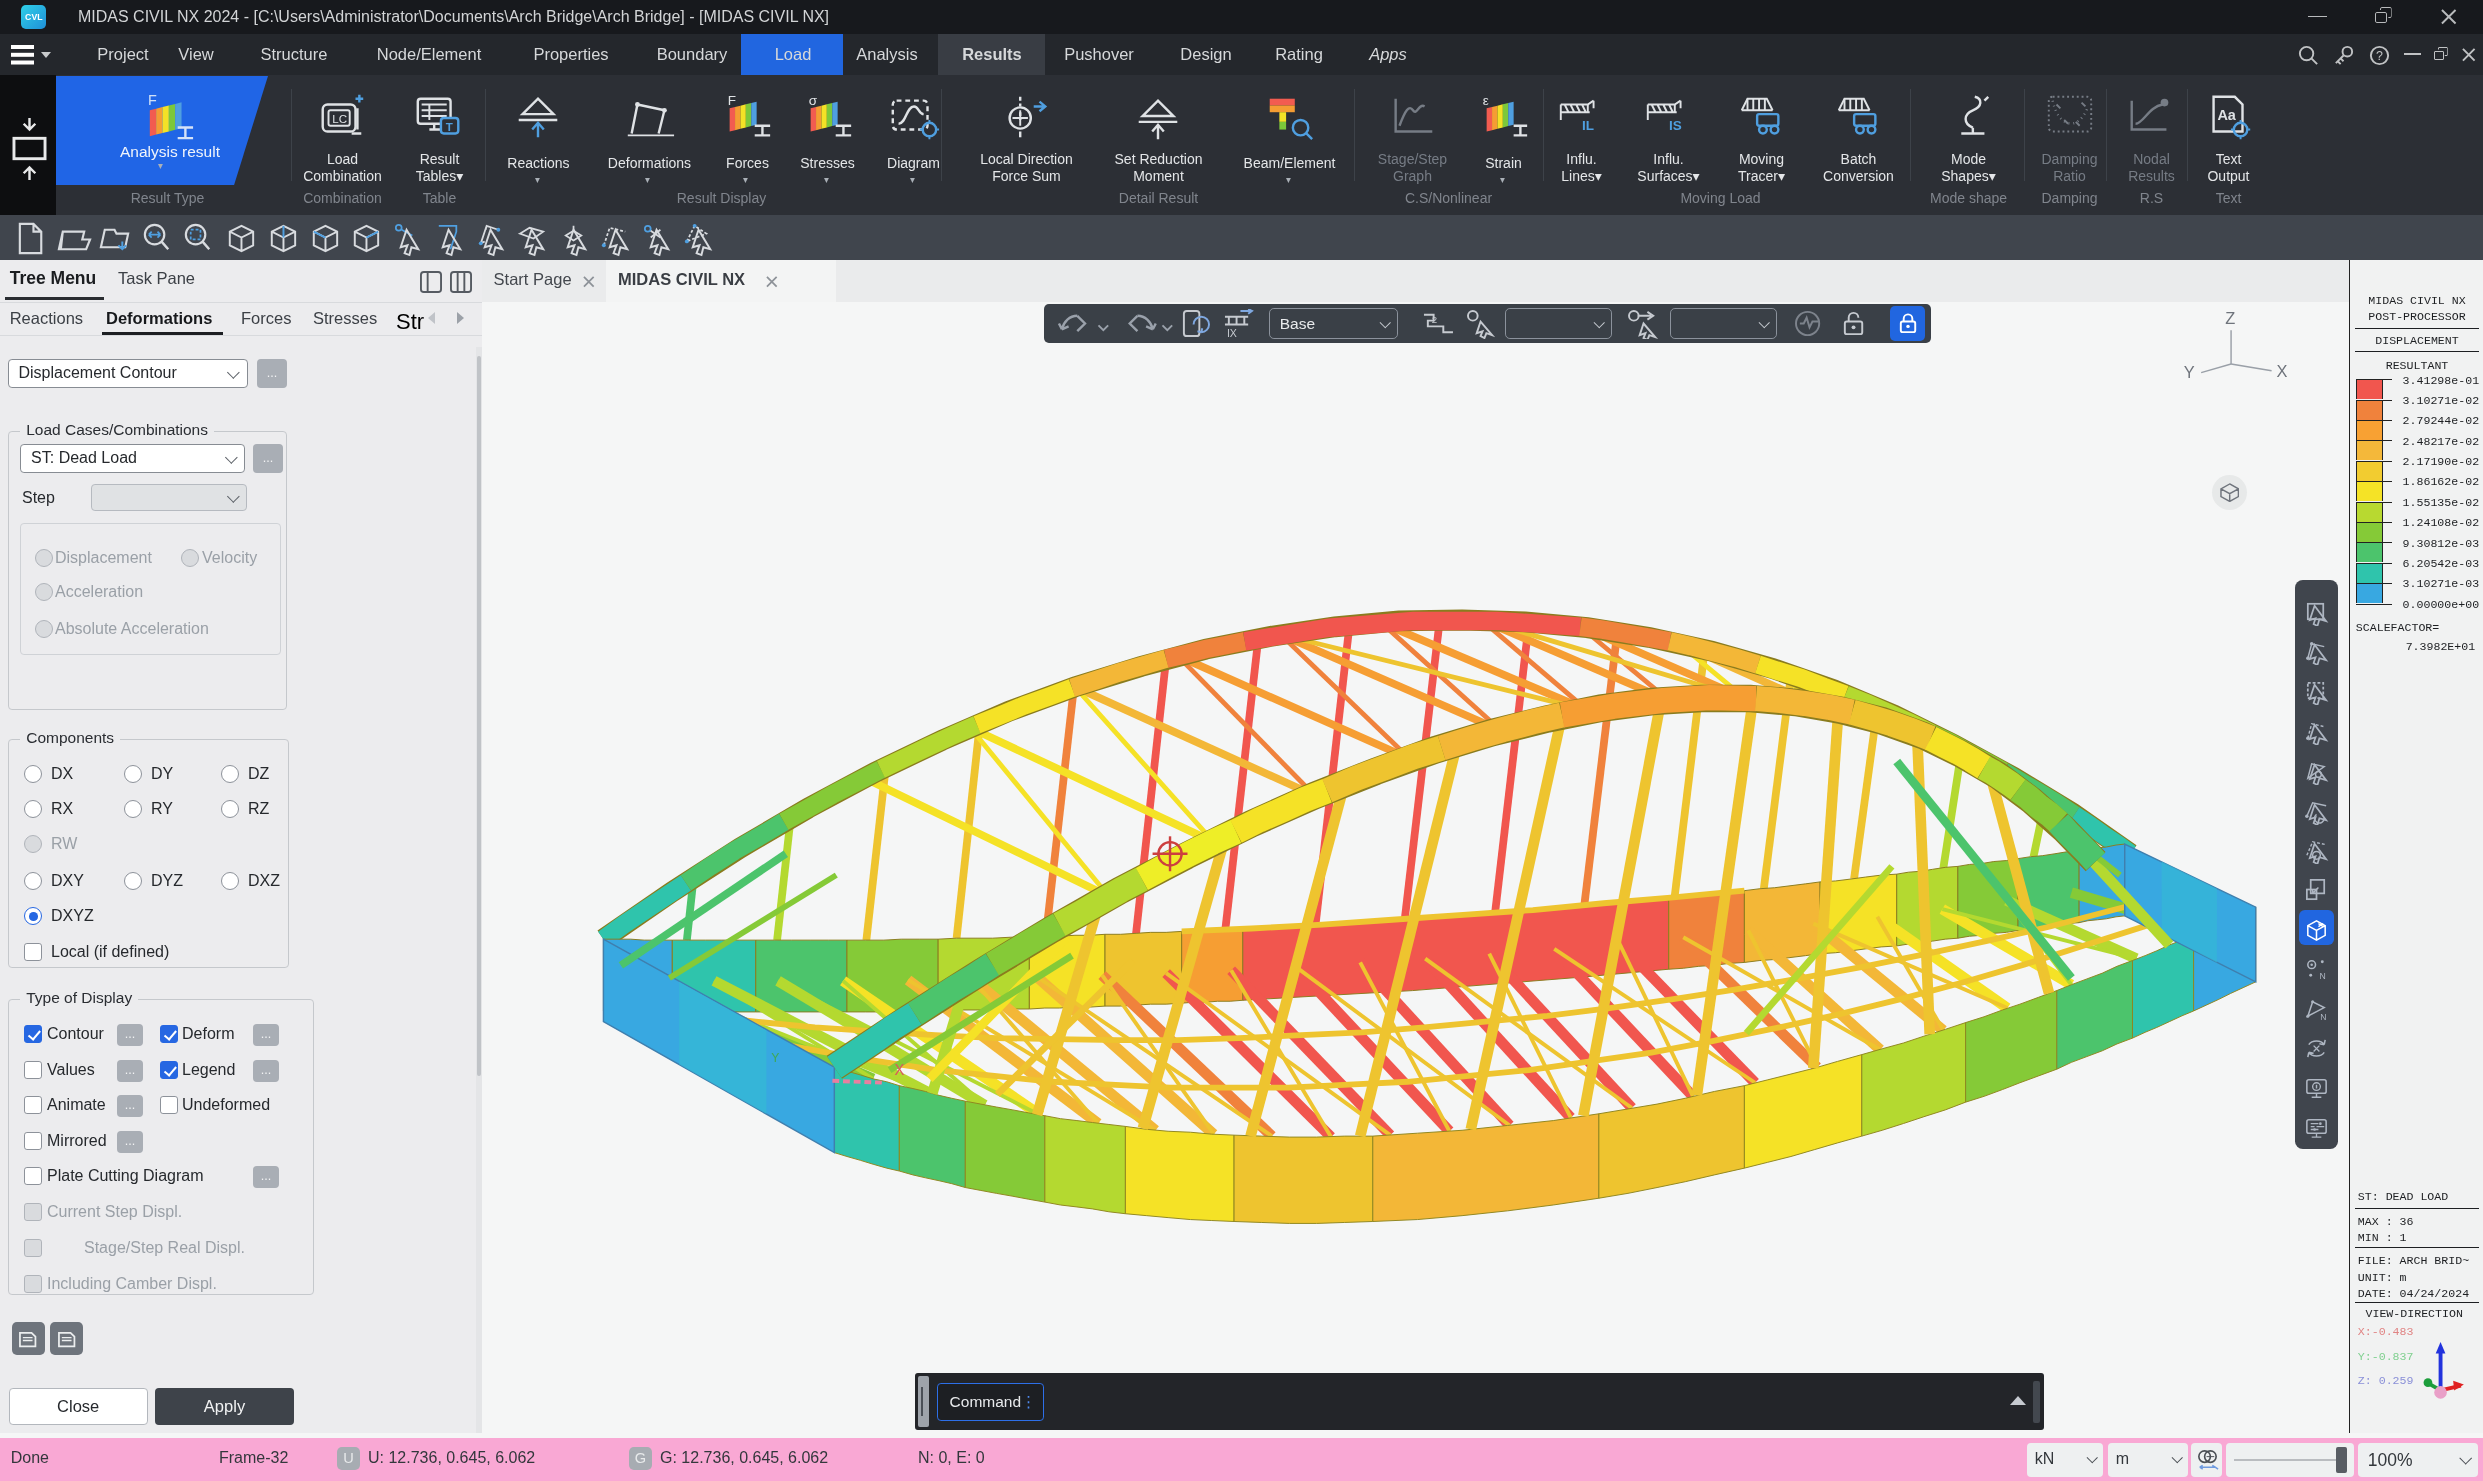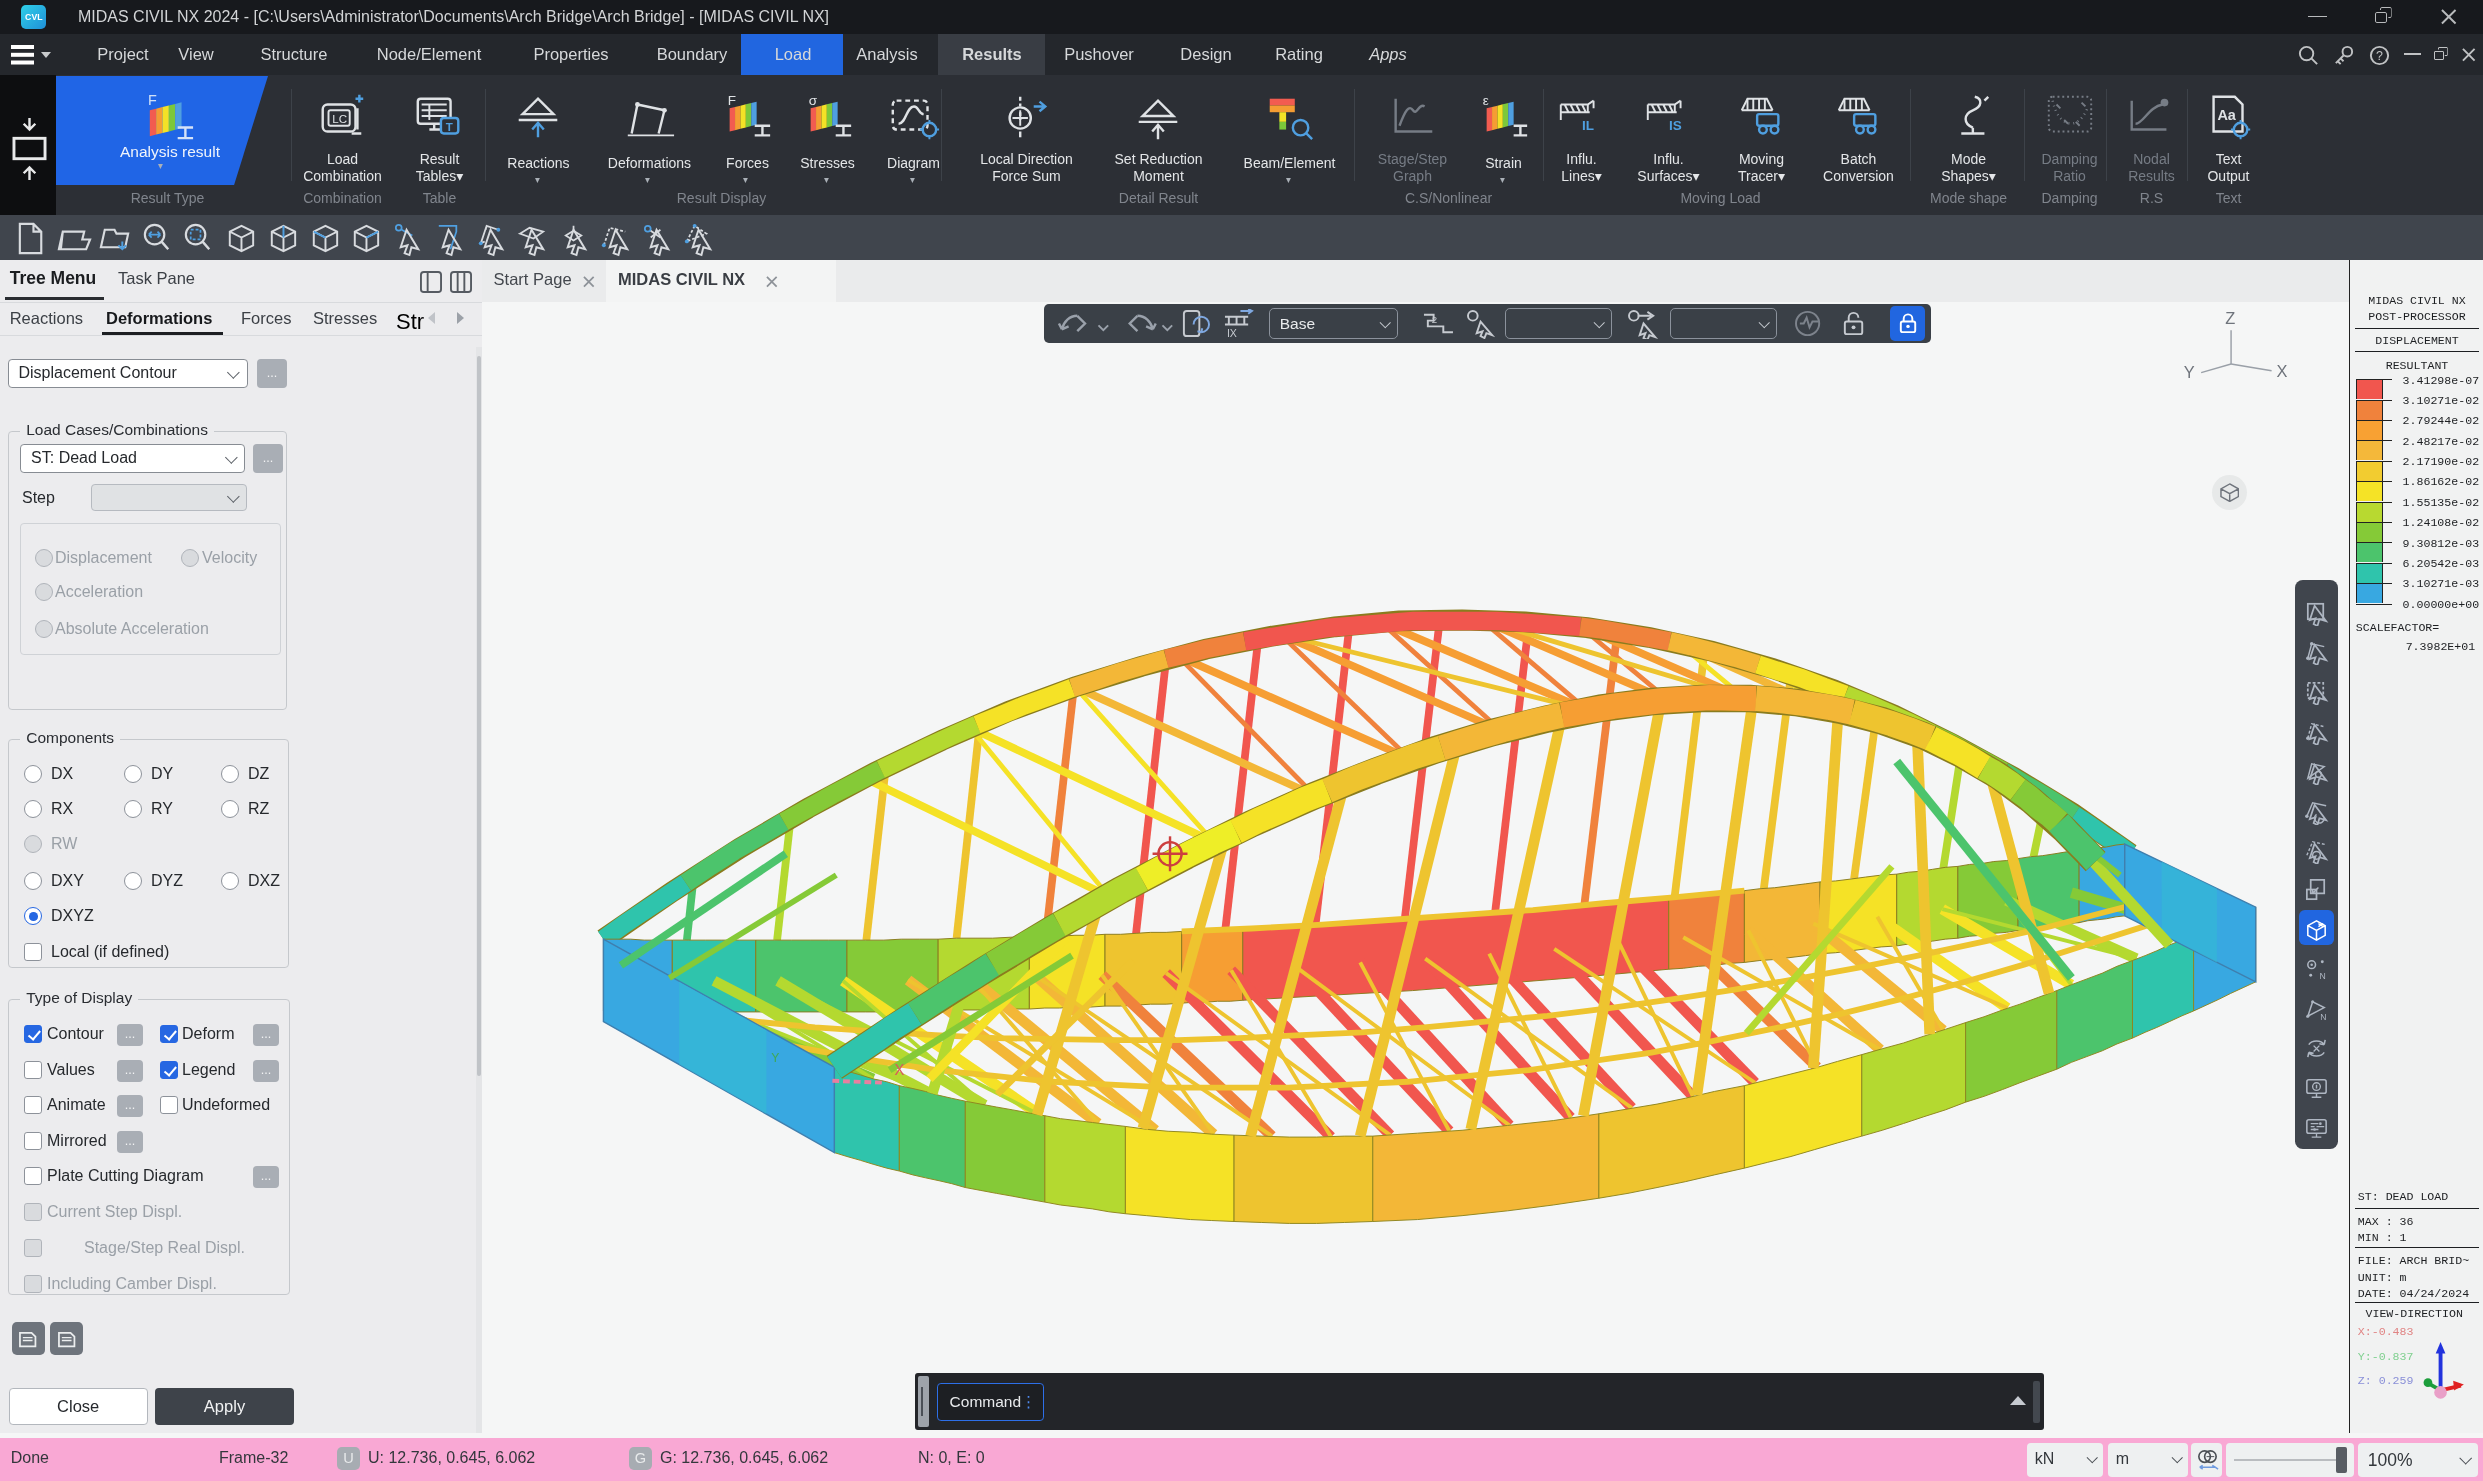--- a/index.html
+++ b/index.html
@@ -447,21 +447,21 @@
 <div class="radio" style="left:24px;top:612px;"></div>
       <div class="ltxt" style="left:51px;top:612px;">DXY</div>
 <div class="radio" style="left:124px;top:612px;"></div>
       <div class="ltxt" style="left:151px;top:612px;">DYZ</div>
 <div class="radio" style="left:221px;top:612px;"></div>
       <div class="ltxt" style="left:248px;top:612px;">DXZ</div>
 <div class="radio sel" style="left:24px;top:647px;"></div>
       <div class="ltxt" style="left:51px;top:647px;">DXYZ</div>
 <div class="check" style="left:24px;top:683px;"></div>
       <div class="ltxt" style="left:51px;top:683px;">Local (if defined)</div>
-<div class="gbox" style="left:7.8px;top:739px;width:282px;height:296px;">
+<div class="gbox" style="left:7.8px;top:739px;width:306px;height:296px;">
         <span class="gt">Type of Display</span>
       </div>
 <div class="check on" style="left:24px;top:765px;"></div>
       <div class="ltxt" style="left:47px;top:765px;">Contour</div>
       <div class="dots" style="left:117px;top:764px;width:26px;height:22px;line-height:20.4px;">...</div>
 <div class="check on" style="left:160px;top:765px;"></div>
       <div class="ltxt" style="left:182px;top:765px;">Deform</div>
       <div class="dots" style="left:253px;top:764px;width:26px;height:22px;line-height:20.4px;">...</div>
 <div class="check" style="left:24px;top:801px;"></div>
       <div class="ltxt" style="left:47px;top:801px;">Values</div>
@@ -865,21 +865,21 @@
 <div class="abs" style="left:5.8px;top:180px;width:27px;height:20.4px;background:#f4b83a;border:1px solid #222;border-bottom:none;"></div>
 <div class="abs" style="left:5.8px;top:201px;width:27px;height:20.4px;background:#f2cc30;border:1px solid #222;border-bottom:none;"></div>
 <div class="abs" style="left:5.8px;top:221px;width:27px;height:20.4px;background:#f5e326;border:1px solid #222;border-bottom:none;"></div>
 <div class="abs" style="left:5.8px;top:242px;width:27px;height:20.4px;background:#b8d930;border:1px solid #222;border-bottom:none;"></div>
 <div class="abs" style="left:5.8px;top:262px;width:27px;height:20.4px;background:#85ca37;border:1px solid #222;border-bottom:none;"></div>
 <div class="abs" style="left:5.8px;top:282px;width:27px;height:20.4px;background:#4cc46c;border:1px solid #222;border-bottom:none;"></div>
 <div class="abs" style="left:5.8px;top:303px;width:27px;height:20.4px;background:#2fc4ac;border:1px solid #222;border-bottom:none;"></div>
 <div class="abs" style="left:5.8px;top:323px;width:27px;height:20.4px;background:#38a8e1;border:1px solid #222;border-bottom:none;"></div>
 <div class="abs" style="left:5.8px;top:344px;width:29px;height:1px;background:#222;"></div>
 <div class="abs" style="left:33px;top:119px;width:8.7px;height:1px;background:#222;"></div>
-<div class="abs" style="right:3.9px;top:114px;">3.41298e-07</div>
+<div class="abs" style="right:3.9px;top:114px;">3.41298e-01</div>
 <div class="abs" style="left:33px;top:140px;width:8.7px;height:1px;background:#222;"></div>
 <div class="abs" style="right:3.9px;top:134px;">3.10271e-02</div>
 <div class="abs" style="left:33px;top:160px;width:8.7px;height:1px;background:#222;"></div>
 <div class="abs" style="right:3.9px;top:154px;">2.79244e-02</div>
 <div class="abs" style="left:33px;top:180px;width:8.7px;height:1px;background:#222;"></div>
 <div class="abs" style="right:3.9px;top:175px;">2.48217e-02</div>
 <div class="abs" style="left:33px;top:201px;width:8.7px;height:1px;background:#222;"></div>
 <div class="abs" style="right:3.9px;top:195px;">2.17190e-02</div>
 <div class="abs" style="left:33px;top:221px;width:8.7px;height:1px;background:#222;"></div>
 <div class="abs" style="right:3.9px;top:215px;">1.86162e-02</div>

